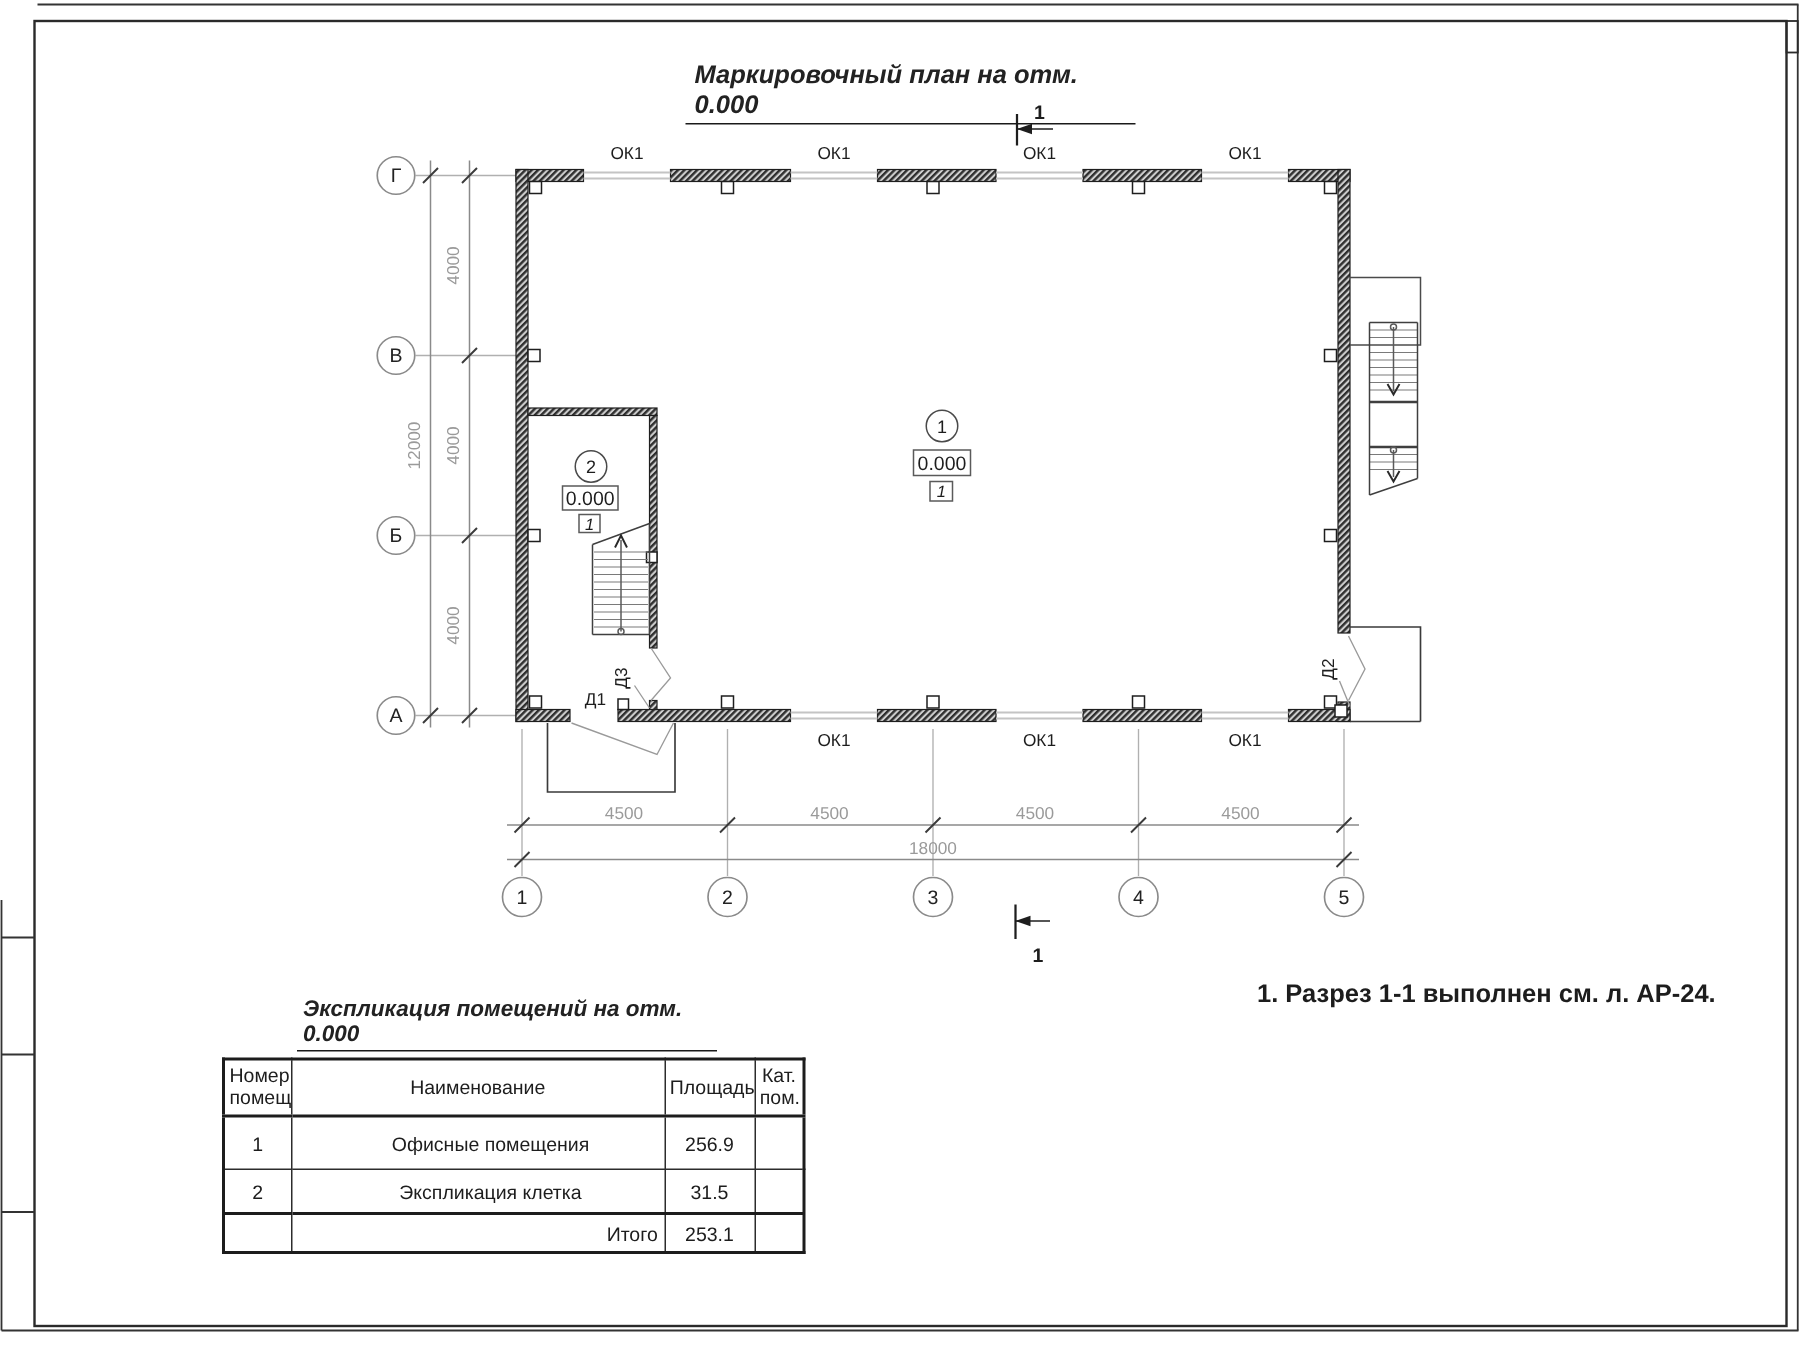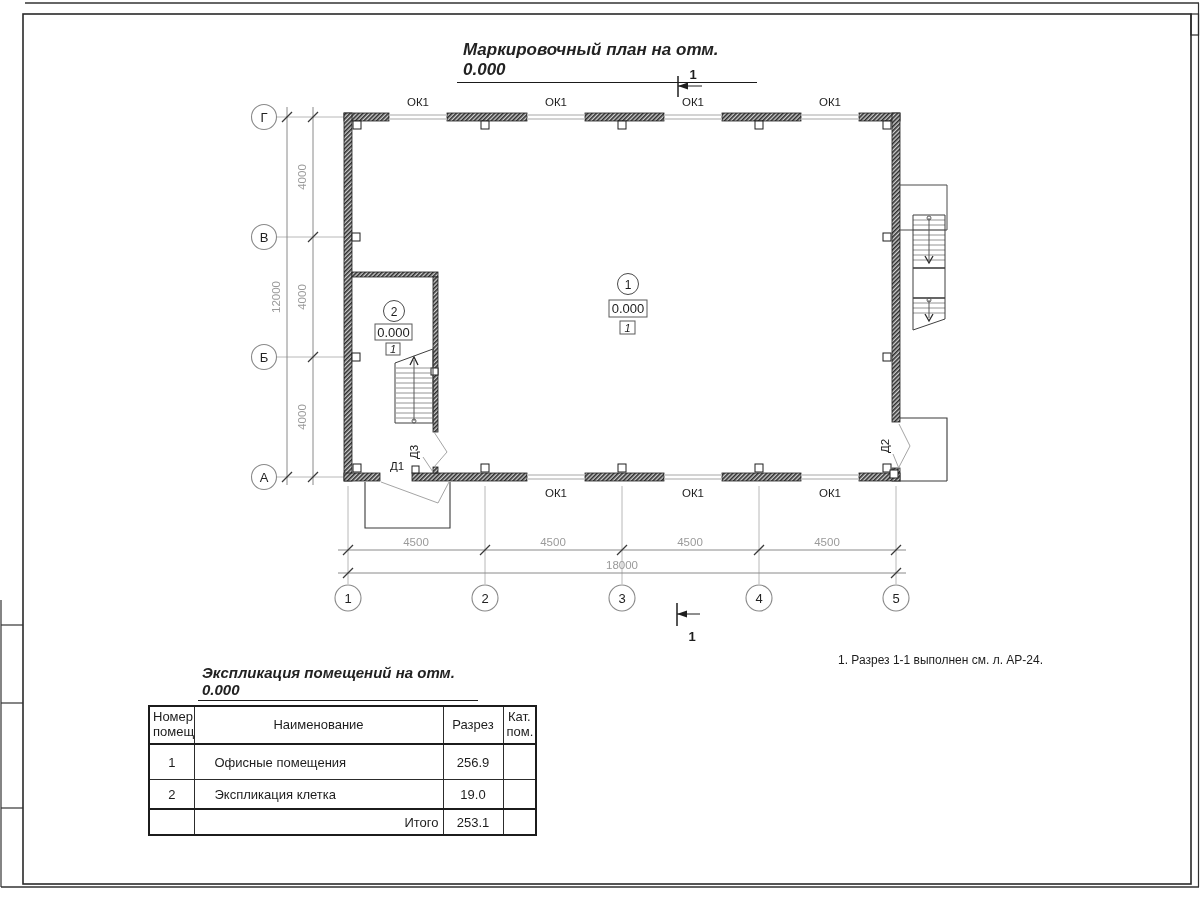--- a/index.html
+++ b/index.html
@@ -5,32 +5,32 @@
   html,body{margin:0;padding:0;background:#fff;}
   body{width:1200px;height:900px;position:relative;overflow:hidden;
        font-family:"Liberation Sans",sans-serif;color:#222;}
   .abs{position:absolute;}
   .main-title{left:457px;top:40px;width:300px;text-align:left;
     font-size:17px;font-style:italic;font-weight:700;}
   .main-title span{display:inline-block;border-bottom:1.6px solid #1a1a1a;padding:0 6px 2px 6px;}
   .expl-title{left:198px;top:664px;width:280px;text-align:left;
     font-size:15px;font-style:italic;font-weight:700;}
   .expl-title span{display:inline-block;border-bottom:1.5px solid #1a1a1a;padding:0 4px 2px 4px;}
-  .note{left:838px;top:653px;font-size:12px;color:#1d1d1d;}
+  .note{left:838px;top:653px;font-size:17px;color:#1d1d1d;font-weight:bold;}
   .expl-table{left:148px;top:705px;}
   .expl-table table{border-collapse:collapse;table-layout:fixed;width:387px;
     font-size:13px;color:#1d1d1d;}
   .expl-table td{border:1.4px solid #2c2c2c;text-align:center;vertical-align:middle;
     padding:1px 3px;overflow:hidden;}
   .expl-table table{border:2px solid #1c1c1c;}
   .expl-table tr.hdr td{height:34px;border-bottom:2px solid #1c1c1c;line-height:1.15;}
   .expl-table tr.r1 td{height:32px;}
   .expl-table tr.r2 td{height:26px;}
   .expl-table tr.total td{height:22px;border-top:2px solid #1c1c1c;margin-left:36px;}
-  .expl-table td.name{text-align:left;padding-left:20px;}
+  .expl-table td.name{text-align:center;padding-left:20px;}
   .expl-table td.tright{text-align:right;padding-right:4px;}
   svg text{font-family:"Liberation Sans",sans-serif;}
   .dimtxt{fill:#9a9a9a;font-size:11.5px;}
   .axistxt{fill:#222;font-size:13px;}
   .lbltxt{fill:#1d1d1d;font-size:11.5px;}
   .marktxt{fill:#1d1d1d;font-size:12px;}
   .sect1{fill:#1d1d1d;font-size:13px;font-weight:700;}
 </style>
 </head>
 <body>
@@ -313,33 +313,33 @@
     <colgroup>
         <col style="width:45px">
         <col style="width:249px">
         <col style="width:60px">
         <col style="width:33px">
       </colgroup>
     <tbody>
         <tr class="hdr">
       <td>Номер помещ.</td>
       <td>Наименование</td>
-      <td>Разрез</td>
+      <td>Площадь</td>
       <td>Кат. пом.</td>
     </tr>
     <tr class="r1">
       <td>1</td>
       <td class="name">Офисные помещения</td>
       <td>256.9</td>
       <td></td>
     </tr>
     <tr class="r2">
       <td>2</td>
       <td class="name">Экспликация клетка</td>
-      <td>19.0</td>
+      <td>31.5</td>
       <td></td>
     </tr>
     <tr class="total">
       <td></td>
       <td class="tright">Итого</td>
       <td>253.1</td>
       <td></td>
     </tr>
   </tbody>
     </table>

